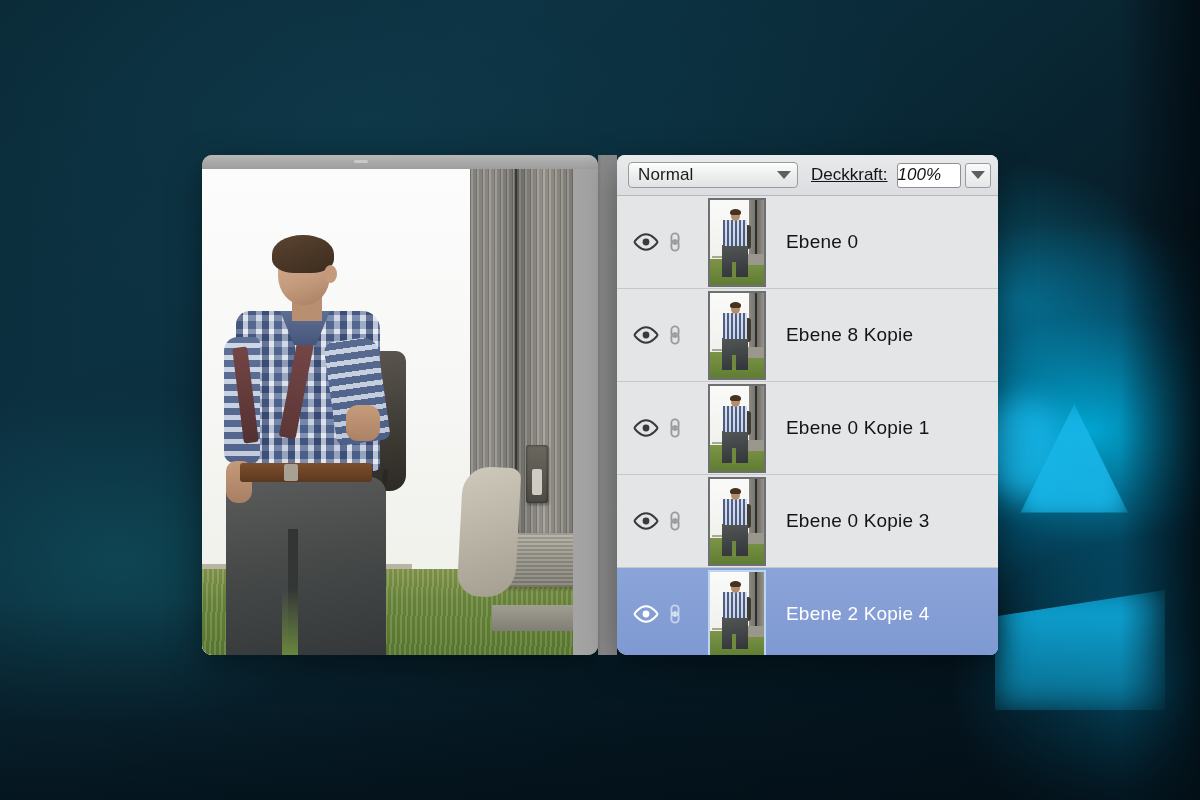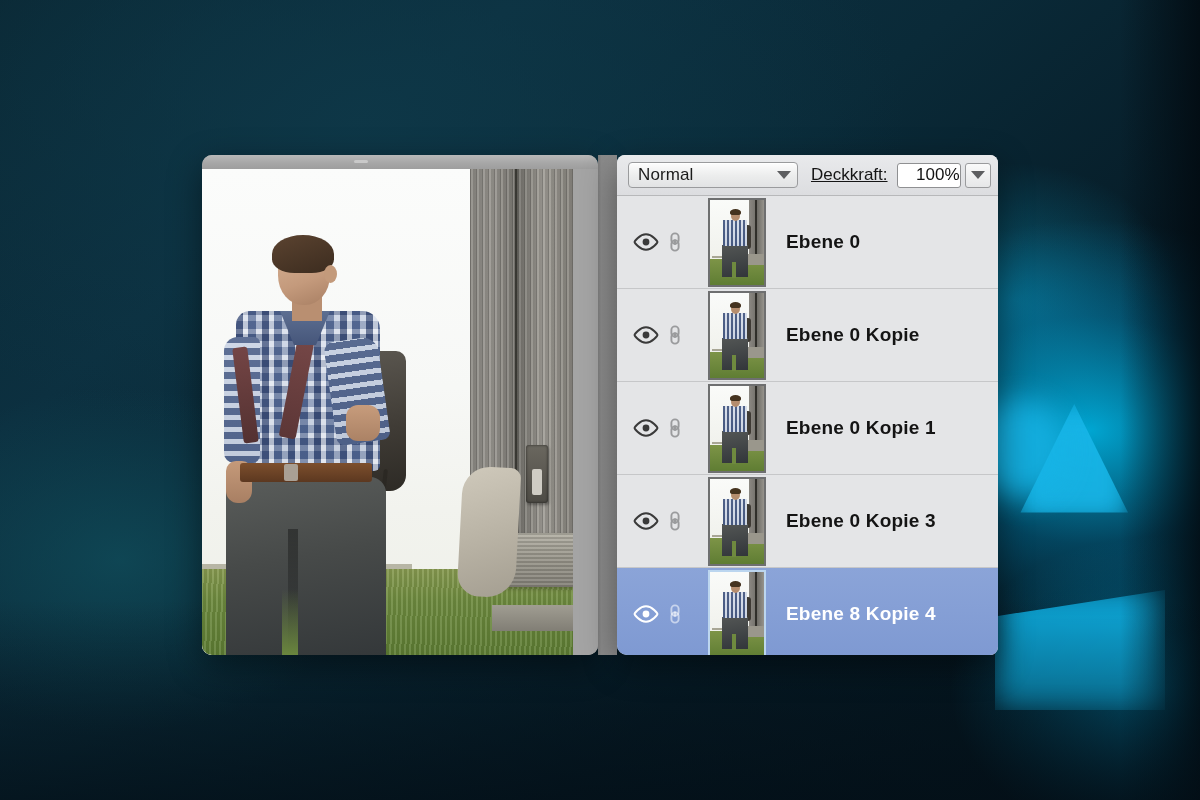--- a/index.html
+++ b/index.html
@@ -265,21 +265,21 @@
     width:0; height:0;
     border-left:7px solid transparent; border-right:7px solid transparent;
     border-top:8px solid #5d5e60;
   }
   #opacity-label {
     font-size:17px; color:#151515; margin-left:13px; white-space:nowrap;text-decoration:underline;
   }
   #opacity-field {
     width:64px; height:25px; margin-left:9px;
     background:#ffffff; border:1px solid #8f9092; border-radius:3px;
-    display:flex; align-items:center; justify-content:flex-end;
+    display:flex; align-items:center; justify-content:flex-start;font-style:italic;
   }
   #opacity-value { font-size:17px; color:#121212; }
   #opacity-stepper {
     width:26px; height:25px; margin-left:4px;
     background: linear-gradient(180deg,#fafafa,#e6e7e8);
     border:1px solid #9a9b9d; border-radius:3px;
     display:flex; align-items:center; justify-content:center;
   }
 
   #layer-list { position:absolute; left:0; top:41px; width:100%; bottom:0; }
@@ -316,21 +316,20 @@
     background: repeating-linear-gradient(90deg, rgba(30,48,92,.6) 0 2px, rgba(255,255,255,.6) 2px 4px),
                 linear-gradient(180deg,#9cadcc,#8194b6); }
   .thumb-pack { position:absolute; left:31px; top:25px; width:10px; height:24px; background:#3e3a34; border-radius:3px; }
   .thumb-pants { position:absolute; left:12px; top:45px; width:26px; height:32px;
     background: linear-gradient(170deg,#535655,#32363a); }
   .thumb-legs { position:absolute; left:22px; top:62px; width:4px; height:16px; background:#6f8a3f; }
 
   .layer-name {
     font-size:19px; color:#141414; margin-left:20px; letter-spacing:.2px;
     white-space:nowrap;
-    font-weight:bold;
   }
   .layer-row.selected .layer-name { color:#ffffff; }
 </style>
 </head>
 <body>
 
 <div id="bg">
   <div id="bg-shape-a"></div>
   <div id="bg-shape-b"></div>
   <div id="bg-shape-c"></div>
@@ -447,21 +446,21 @@
     <div class="thumb-grass"></div>
     <div class="thumb-rail"></div>
     <div class="thumb-pack"></div>
     <div class="thumb-pants"></div>
     <div class="thumb-legs"></div>
     <div class="thumb-torso"></div>
     <div class="thumb-head"></div>
     <div class="thumb-hair"></div>
   </div>
         </span>
-        <span class="layer-name">Ebene 0 Kopie</span>
+        <span class="layer-name">Ebene 8 Kopie</span>
       </div>
       <div class="layer-row">
         <span class="eye-icon"><svg viewBox="0 0 26 20" width="26" height="20" aria-hidden="true">
   <path d="M13 2.2C6.4 2.2 1.6 9.6 1.6 10s4.8 7.8 11.4 7.8S24.4 10.4 24.4 10 19.6 2.2 13 2.2z" fill="none" stroke="#3a3a3a" stroke-width="2.1"></path>
   <circle cx="13" cy="10" r="3.4" fill="#3a3a3a"></circle>
 </svg></span>
         <span class="link-icon"><svg viewBox="0 0 14 24" width="14" height="24" aria-hidden="true">
   <g fill="none" stroke="#9a9b9d" stroke-width="1.9">
     <path d="M7 3.4c2 0 3.6 1.5 3.6 3.4v3.4c0 1.9-1.6 3.4-3.6 3.4S3.4 12.1 3.4 10.2V6.8C3.4 4.9 5 3.4 7 3.4z"></path>
     <path d="M7 10.4c2 0 3.6 1.5 3.6 3.4v3.4c0 1.9-1.6 3.4-3.6 3.4s-3.6-1.5-3.6-3.4v-3.4C3.4 11.9 5 10.4 7 10.4z"></path>
@@ -534,17 +533,17 @@
     <div class="thumb-grass"></div>
     <div class="thumb-rail"></div>
     <div class="thumb-pack"></div>
     <div class="thumb-pants"></div>
     <div class="thumb-legs"></div>
     <div class="thumb-torso"></div>
     <div class="thumb-head"></div>
     <div class="thumb-hair"></div>
   </div>
         </span>
-        <span class="layer-name">Ebene 8 Kopie 4</span>
+        <span class="layer-name">Ebene 2 Kopie 4</span>
       </div>
     </div>
 
 </div>
 
 </body></html>

